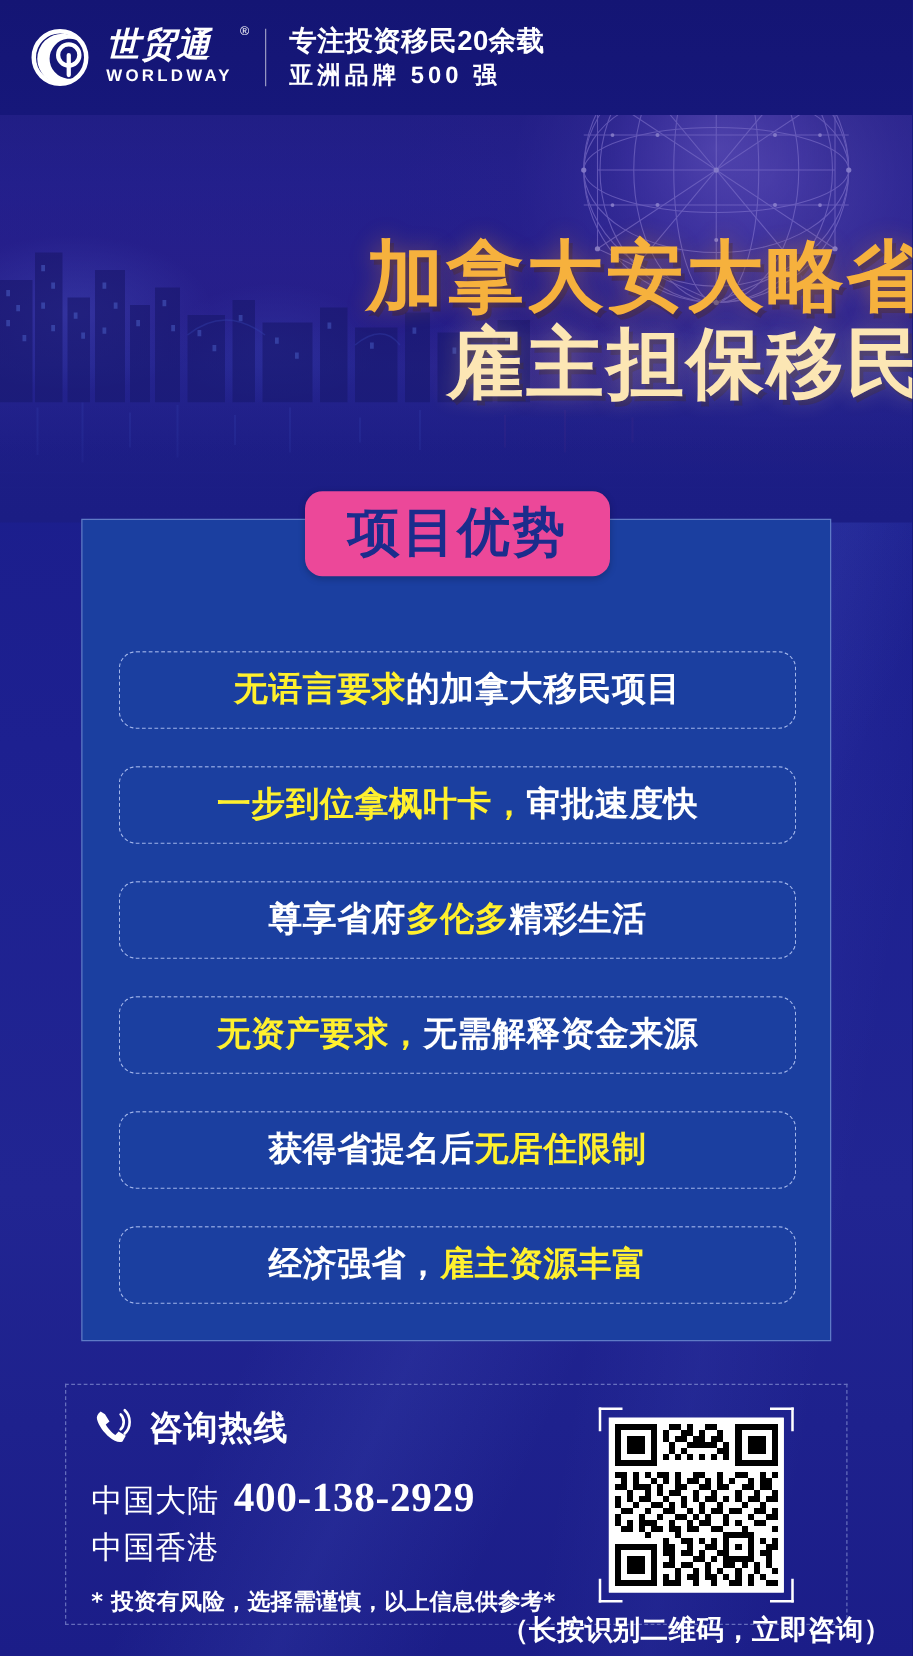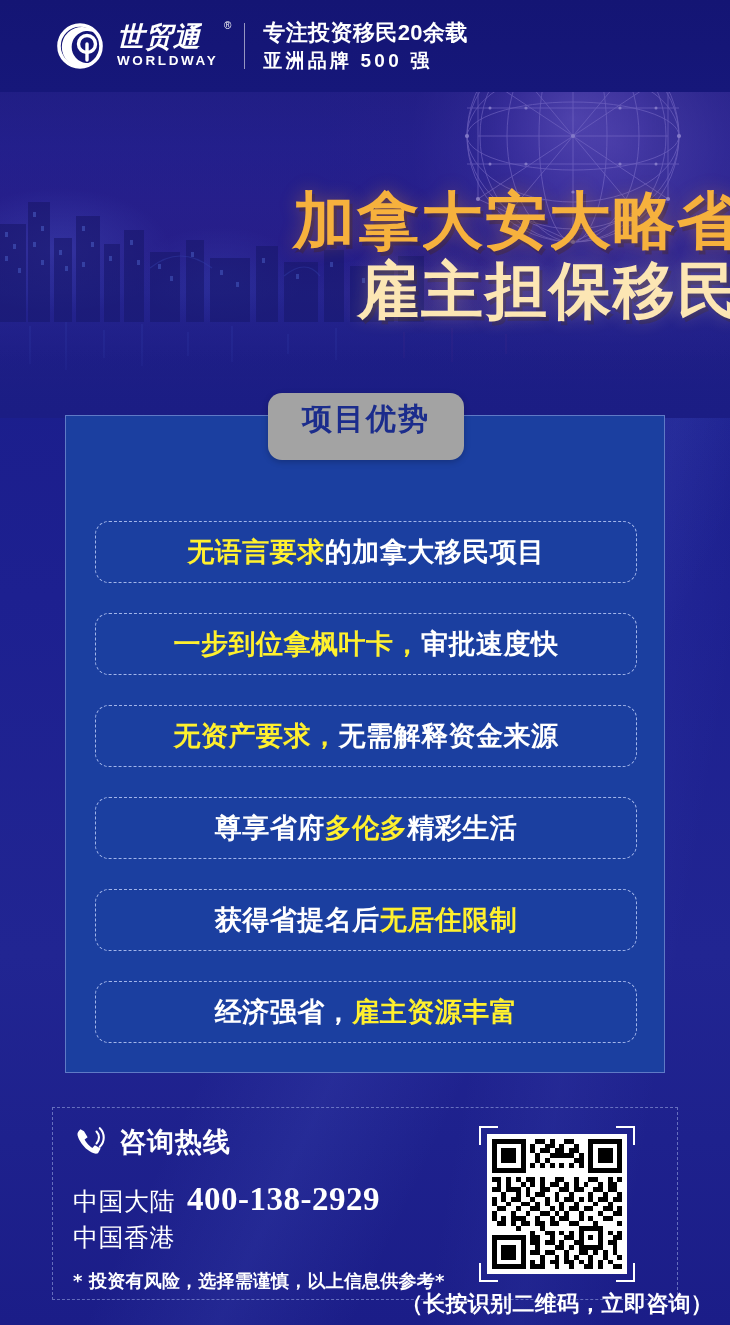--- a/index.html
+++ b/index.html
@@ -32,21 +32,21 @@
 
   
   .header {
     position: absolute;
     left: 0; top: 0;
     width: 730px;
     height: 92px;
     z-index: 30;
     display: flex;
     align-items: center;
-    padding-left: 56px;
+    padding-left: 24px;
     box-sizing: border-box;
     background: linear-gradient(180deg, #141574 0%, #16177a 100%);
   }
   .logo-block {
     display: flex;
     align-items: center;
   }
   .logo-mark {
     width: 52px;
     height: 52px;
@@ -215,27 +215,27 @@
   }
   .badge-row {
     position: absolute;
     left: 0;
     top: -23px;
     width: 600px;
     display: flex;
     justify-content: center;
   }
   .badge {
-    background: #a3a3a3;
+    background: #ec4899;
     color: #1B2C8C;
     font-family: "DejaVu Sans", sans-serif;
-    font-size: 30px;
+    font-size: 42px;
     font-weight: bold;
     letter-spacing: 2px;
-    padding: 9px 34px 23px 34px;
+    padding: 9px 34px 11px 34px;
     border-radius: 14px;
     box-shadow: 0 2px 6px rgba(0,0,0,0.22);
     line-height: 1.15;
   }
 
   .benefits {
     position: absolute;
     left: 29px;
     top: 105px;
     width: 542px;
@@ -543,24 +543,24 @@
     </div>
 
     <div class="benefits">
       <div class="benefit">
         <div class="benefit-text"><span class="hl">无语言要求</span><span class="pl">的加拿大移民项目</span></div>
       </div>
       <div class="benefit">
         <div class="benefit-text"><span class="hl">一步到位拿枫叶卡，</span><span class="pl">审批速度快</span></div>
       </div>
       <div class="benefit">
+        <div class="benefit-text"><span class="pl">尊享省府</span><span class="hl">多伦多</span><span class="pl">精彩生活</span></div>
+      </div>
+      <div class="benefit">
         <div class="benefit-text"><span class="hl">无资产要求，</span><span class="pl">无需解释资金来源</span></div>
-      </div>
-      <div class="benefit">
-        <div class="benefit-text"><span class="pl">尊享省府</span><span class="hl">多伦多</span><span class="pl">精彩生活</span></div>
       </div>
       <div class="benefit">
         <div class="benefit-text"><span class="pl">获得省提名后</span><span class="hl">无居住限制</span></div>
       </div>
       <div class="benefit">
         <div class="benefit-text"><span class="pl">经济强省，</span><span class="hl">雇主资源丰富</span></div>
       </div>
     </div>
   </div>
 

